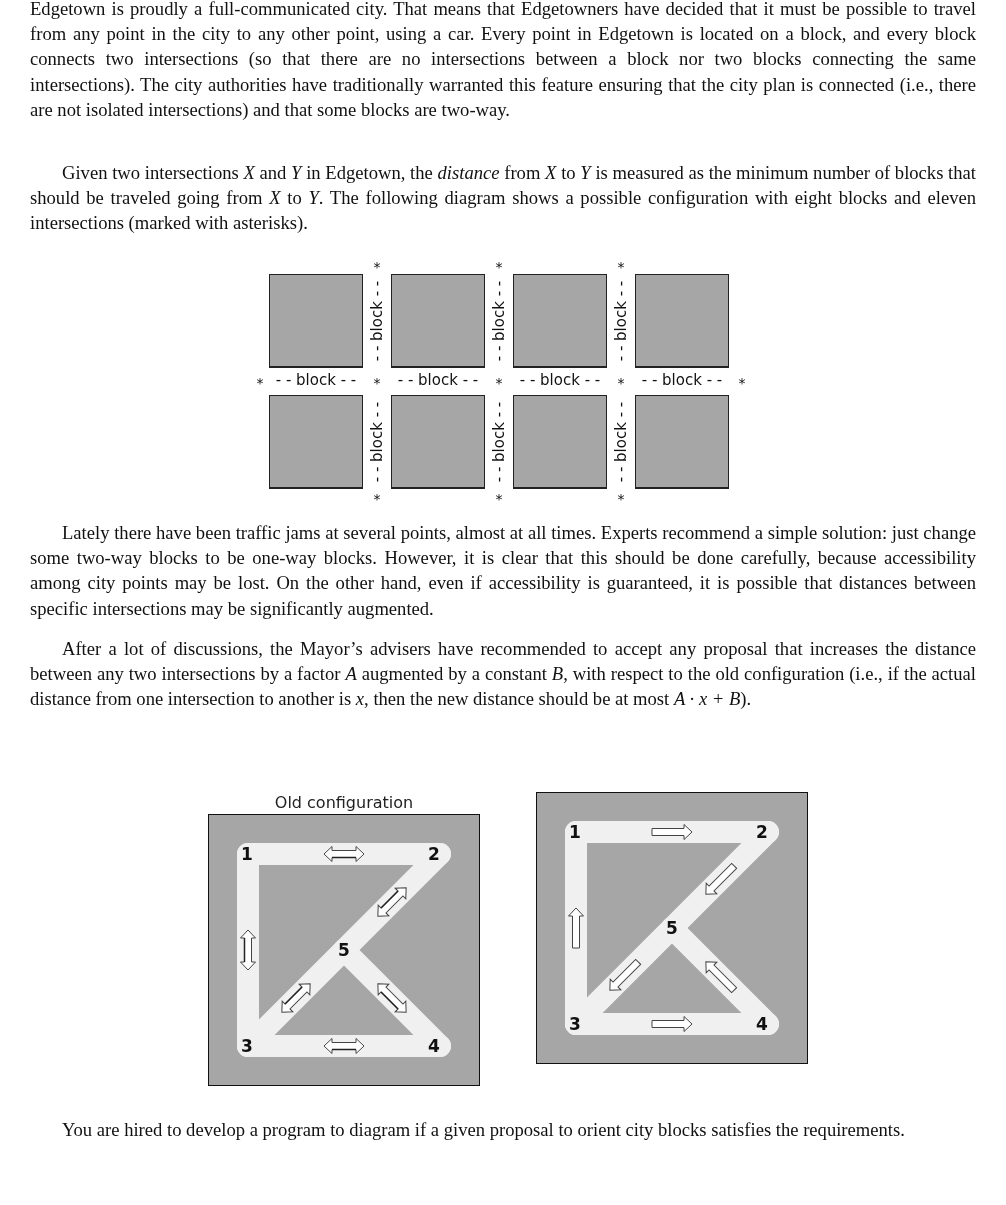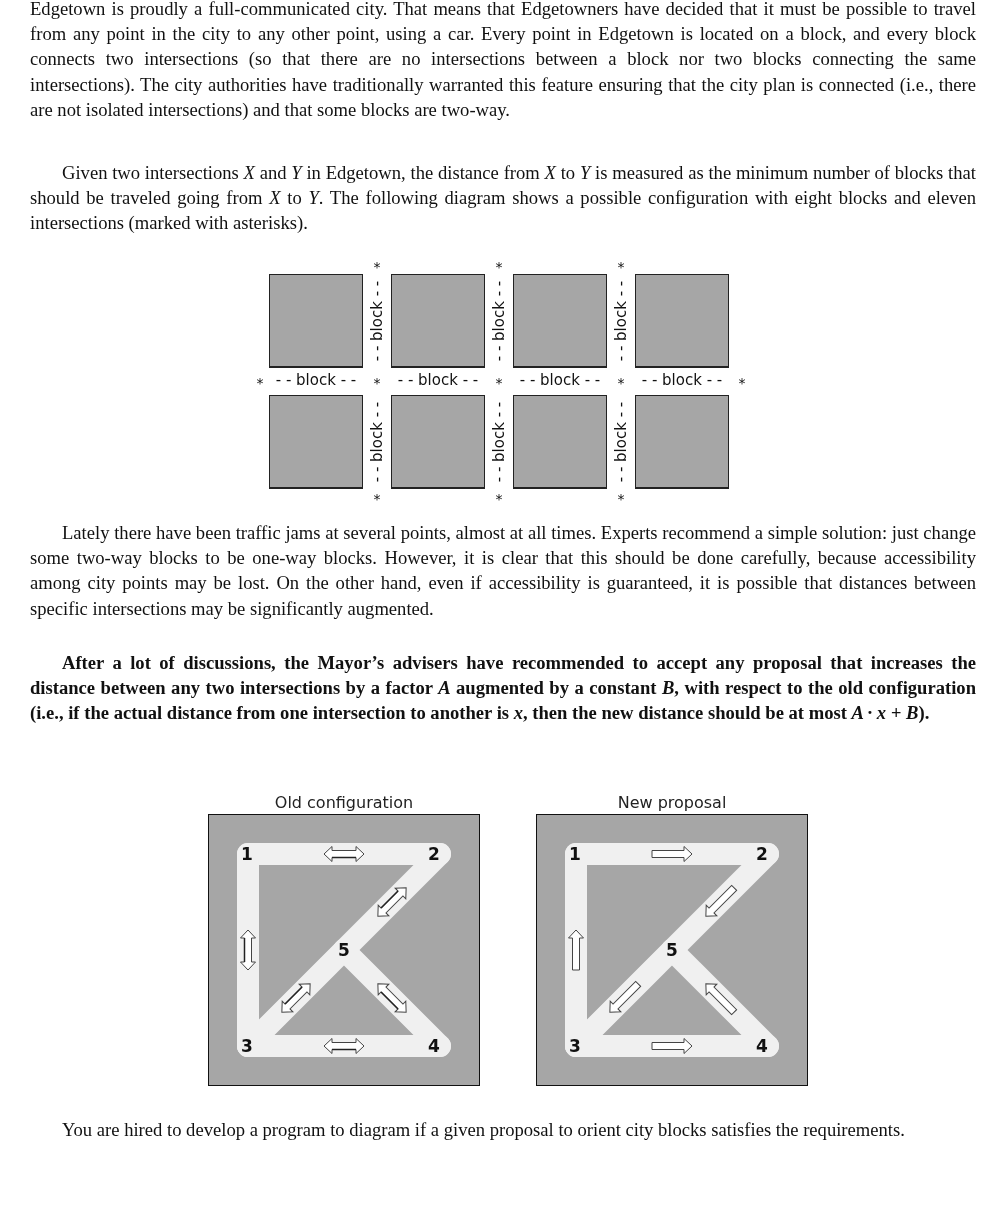--- a/index.html
+++ b/index.html
@@ -8,26 +8,26 @@
     font-family: "DejaVu Serif", "Liberation Serif", serif;
     color: #111;
   }
   .page { position: absolute; left: 30px; top: 0; width: 946px; }
   p.para {
     margin: 0; font-size: 18.6px; line-height: 25.2px; text-align: justify;
     font-family: "Liberation Serif", "DejaVu Serif", serif;
   }
   p.indent { text-indent: 32px; }
   .math { font-style: italic; }
-  .em { }
+  .em { font-style: italic; }
 
   #p1 { position: absolute; top: -4px; }
   #p2 { position: absolute; top: 160px; }
   #p3 { position: absolute; top: 520px; }
-  #p4 { position: absolute; top: 650px; font-weight: bold; }
+  #p4 { position: absolute; top: 636px; }
   #p5 { position: absolute; top: 1117px; }
 
   .grid-diagram { position: absolute; left: 250px; top: 255px; width: 510px; height: 250px; }
   .gblock { position: absolute; width: 94px; height: 94px; background: #a6a6a6; border: 1px solid #222; border-bottom-width: 2px; box-sizing: border-box; }
   .star { position: absolute; font-family: "DejaVu Sans", sans-serif; font-size: 14px; line-height: 14px; width: 12px; text-align: center; color: #111; }
   .hlabel { position: absolute; font-family: "DejaVu Sans", sans-serif; font-size: 15px; line-height: 16px; color: #111; white-space: nowrap; }
   .vlabel { position: absolute; font-family: "DejaVu Sans", sans-serif; font-size: 15px; line-height: 16px; color: #111; white-space: nowrap; transform: rotate(-90deg); transform-origin: center center; }
 
   .config { position: absolute; top: 792px; width: 272px; }
   .config .title { text-align: center; font-family: "DejaVu Sans", sans-serif; font-size: 16px; line-height: 22px; color: #222; }
@@ -104,21 +104,20 @@
       <line x1="-12" y1="3.5" x2="12" y2="3.5" stroke="#222" stroke-width="1.5" transform="translate(136 232) rotate(0)"></line>
       <text x="39" y="46" text-anchor="middle" font-family="DejaVu Sans, sans-serif" font-size="17" font-weight="bold" fill="#111">1</text>
       <text x="226" y="46" text-anchor="middle" font-family="DejaVu Sans, sans-serif" font-size="17" font-weight="bold" fill="#111">2</text>
       <text x="39" y="238" text-anchor="middle" font-family="DejaVu Sans, sans-serif" font-size="17" font-weight="bold" fill="#111">3</text>
       <text x="226" y="238" text-anchor="middle" font-family="DejaVu Sans, sans-serif" font-size="17" font-weight="bold" fill="#111">4</text>
       <text x="136" y="142" text-anchor="middle" font-family="DejaVu Sans, sans-serif" font-size="17" font-weight="bold" fill="#111">5</text>
     </svg>
 </div>
 
 <div class="config" style="left:536px;">
-  <div class="title">New proposal</div>
   <svg id="svg-new" width="272" height="272" viewBox="0 0 272 272">
       <rect x="0.5" y="0.5" width="271" height="271" fill="#a6a6a6" stroke="#111" stroke-width="1"></rect>
       <line x1="40" y1="40" x2="232" y2="40" stroke="#f0f0f0" stroke-width="22" stroke-linecap="round"></line>
       <line x1="40" y1="232" x2="40" y2="40" stroke="#f0f0f0" stroke-width="22" stroke-linecap="round"></line>
       <line x1="232" y1="40" x2="136" y2="136" stroke="#f0f0f0" stroke-width="22" stroke-linecap="round"></line>
       <line x1="136" y1="136" x2="40" y2="232" stroke="#f0f0f0" stroke-width="22" stroke-linecap="round"></line>
       <line x1="232" y1="232" x2="136" y2="136" stroke="#f0f0f0" stroke-width="22" stroke-linecap="round"></line>
       <line x1="40" y1="232" x2="232" y2="232" stroke="#f0f0f0" stroke-width="22" stroke-linecap="round"></line>
       <path d="M -20 -3.5 L 12 -3.5 L 12 -7.5 L 20 0 L 12 7.5 L 12 3.5 L -20 3.5 Z" fill="#ffffff" stroke="#444" stroke-width="1" transform="translate(136 40) rotate(0)"></path>
       <path d="M -20 -3.5 L 12 -3.5 L 12 -7.5 L 20 0 L 12 7.5 L 12 3.5 L -20 3.5 Z" fill="#ffffff" stroke="#444" stroke-width="1" transform="translate(40 136) rotate(-90)"></path>

